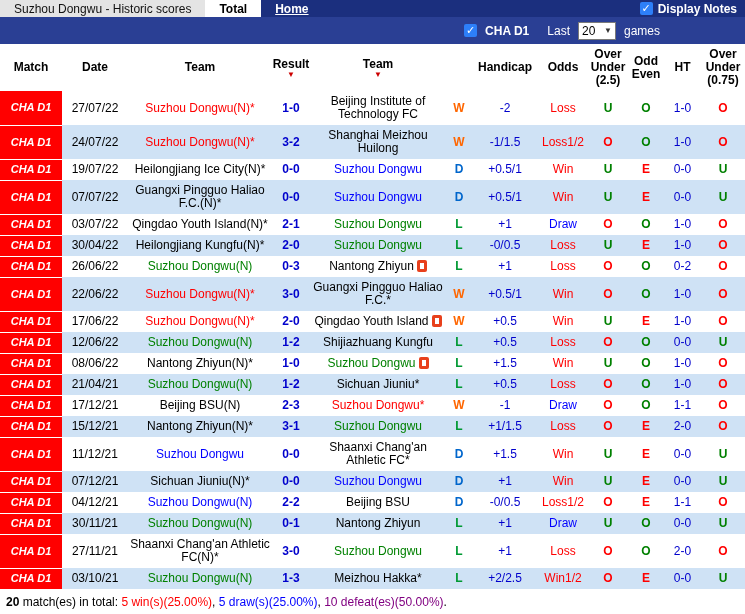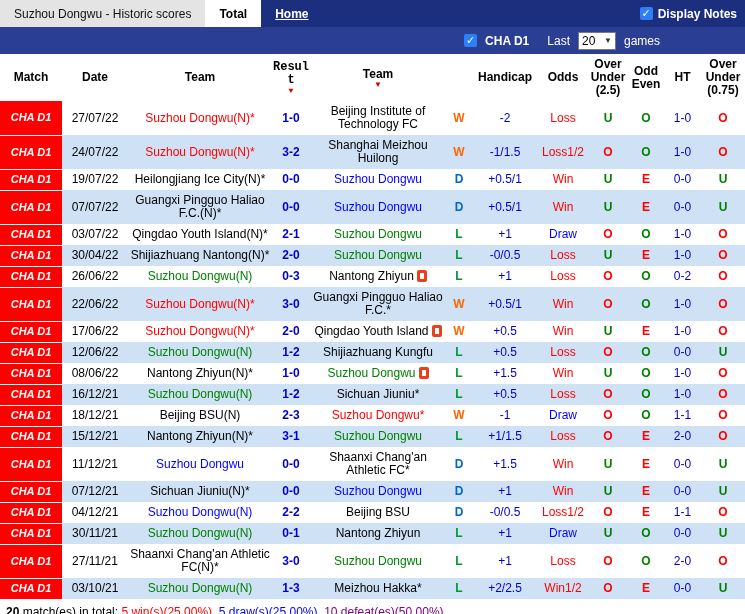--- a/index.html
+++ b/index.html
@@ -9,42 +9,42 @@
     --result-w:#ff6600; --result-d:#0066cc; --result-l:#009933;
     --handicap:#0000cc; --score:#0000cc;
     --over-red:#ff0000; --under-green:#008000; --odds-draw:#0000ff;
   }
   *{box-sizing:border-box;}
   body{margin:0;width:745px;height:614px;overflow:hidden;background:#dedede;
        font-family:"Liberation Sans","DejaVu Sans",sans-serif;font-size:12px;color:#000;}
   .app{background:#fff;width:745px;}
 
   
-  .topbar{display:flex;height:27px;align-items:stretch;background:#86efac;}
+  .topbar{display:flex;height:17px;align-items:stretch;background:#86efac;}
   .tab{display:flex;align-items:center;padding:0 14px;white-space:nowrap;}
   .tab-title{background:#e4e4e4;color:#111;}
   .tab-total{background:#ffffff;font-weight:bold;}
   .topbar-navy{flex:1;display:flex;align-items:center;background:var(--navy-bar);}
   .tab-home{color:#fff;font-weight:bold;text-decoration:underline;padding:0 14px;cursor:pointer;}
   .chk-group{margin-left:auto;display:flex;align-items:center;gap:5px;color:#fff;padding-right:8px;font-weight:bold;cursor:pointer;}
   .checkbox{display:inline-block;width:13px;height:13px;background:var(--checkbox-blue);color:#fff;
             font-size:11px;line-height:13px;text-align:center;border-radius:2px;}
 
   
   .filterbar{display:flex;height:27px;align-items:center;background:var(--filter-bar);
              justify-content:flex-end;gap:8px;padding-right:85px;color:#fff;}
   .filterbar .league-lbl{font-weight:bold;margin-right:10px;}
   .select{display:inline-flex;align-items:center;justify-content:space-between;background:#fff;color:#000;
           border:1px solid #7a7a7a;height:18px;min-width:38px;padding:0 3px;cursor:pointer;}
   .select .arr{font-size:8px;color:#333;margin-left:4px;}
 
   
   table{border-collapse:collapse;table-layout:fixed;width:745px;background:#fff;}
   thead th{font-weight:bold;text-align:center;vertical-align:middle;padding:4px 0;line-height:13px;background:#fff;}
-  .th-result{overflow-wrap:anywhere;font-family:Liberation Mono, monospace;}
+  .th-result{overflow-wrap:anywhere;}
   tbody td{text-align:center;vertical-align:middle;padding:4px 1px;line-height:13px;overflow:hidden;}
   tr.alt td{background:var(--row-alt);}
   td.c-match, tr.alt td.c-match{background:var(--badge-bg);border-bottom:1px solid #fff;padding:0;}
   .badge{color:#fff;font-weight:bold;font-style:italic;font-size:11px;cursor:pointer;}
   .team{cursor:pointer;}
   .team-win{color:var(--team-win);margin-top:8px;} .team-draw{color:var(--team-draw);}
   .team-loss{color:var(--team-loss);} .team-none{color:#000;}
   .res-W{color:var(--result-w);font-weight:bold;} .res-D{color:var(--result-d);font-weight:bold;}
   .res-L{color:var(--result-l);font-weight:bold;}
   .c-hcp{color:var(--handicap);}
@@ -205,21 +205,21 @@
           <td class="c-ou red">O</td>
           <td class="c-oe green">O</td>
           <td class="c-ht">1-0</td>
           <td class="c-ou2 red">O</td>
         </tr>
         <tr class="alt">
           <td class="c-match">
             <div class="badge">CHA D1</div>
           </td>
           <td class="c-date">30/04/22</td>
-          <td class="c-team"><span class="team team-none">Shijiazhuang Nantong(N)*</span></td>
+          <td class="c-team"><span class="team team-none">Heilongjiang Kungfu(N)*</span></td>
           <td class="c-score score">2-0</td>
           <td class="c-team"><span class="team team-loss">Suzhou Dongwu</span></td>
           <td class="c-res res-L">L</td>
           <td class="c-hcp">-0/0.5</td>
           <td class="c-odds odds-red">Loss</td>
           <td class="c-ou green">U</td>
           <td class="c-oe red">E</td>
           <td class="c-ht">1-0</td>
           <td class="c-ou2 red">O</td>
         </tr>
@@ -300,37 +300,37 @@
           <td class="c-odds odds-red">Win</td>
           <td class="c-ou green">U</td>
           <td class="c-oe green">O</td>
           <td class="c-ht">1-0</td>
           <td class="c-ou2 red">O</td>
         </tr>
         <tr class="alt">
           <td class="c-match">
             <div class="badge">CHA D1</div>
           </td>
-          <td class="c-date">16/12/21</td>
+          <td class="c-date">21/04/21</td>
           <td class="c-team"><span class="team team-loss">Suzhou Dongwu(N)</span></td>
           <td class="c-score score">1-2</td>
           <td class="c-team"><span class="team team-none">Sichuan Jiuniu*</span></td>
           <td class="c-res res-L">L</td>
           <td class="c-hcp">+0.5</td>
           <td class="c-odds odds-red">Loss</td>
           <td class="c-ou red">O</td>
           <td class="c-oe green">O</td>
           <td class="c-ht">1-0</td>
           <td class="c-ou2 red">O</td>
         </tr>
         <tr>
           <td class="c-match">
             <div class="badge">CHA D1</div>
           </td>
-          <td class="c-date">18/12/21</td>
+          <td class="c-date">17/12/21</td>
           <td class="c-team"><span class="team team-none">Beijing BSU(N)</span></td>
           <td class="c-score score">2-3</td>
           <td class="c-team"><span class="team team-win">Suzhou Dongwu*</span></td>
           <td class="c-res res-W">W</td>
           <td class="c-hcp">-1</td>
           <td class="c-odds odds-draw">Draw</td>
           <td class="c-ou red">O</td>
           <td class="c-oe green">O</td>
           <td class="c-ht">1-1</td>
           <td class="c-ou2 red">O</td>

